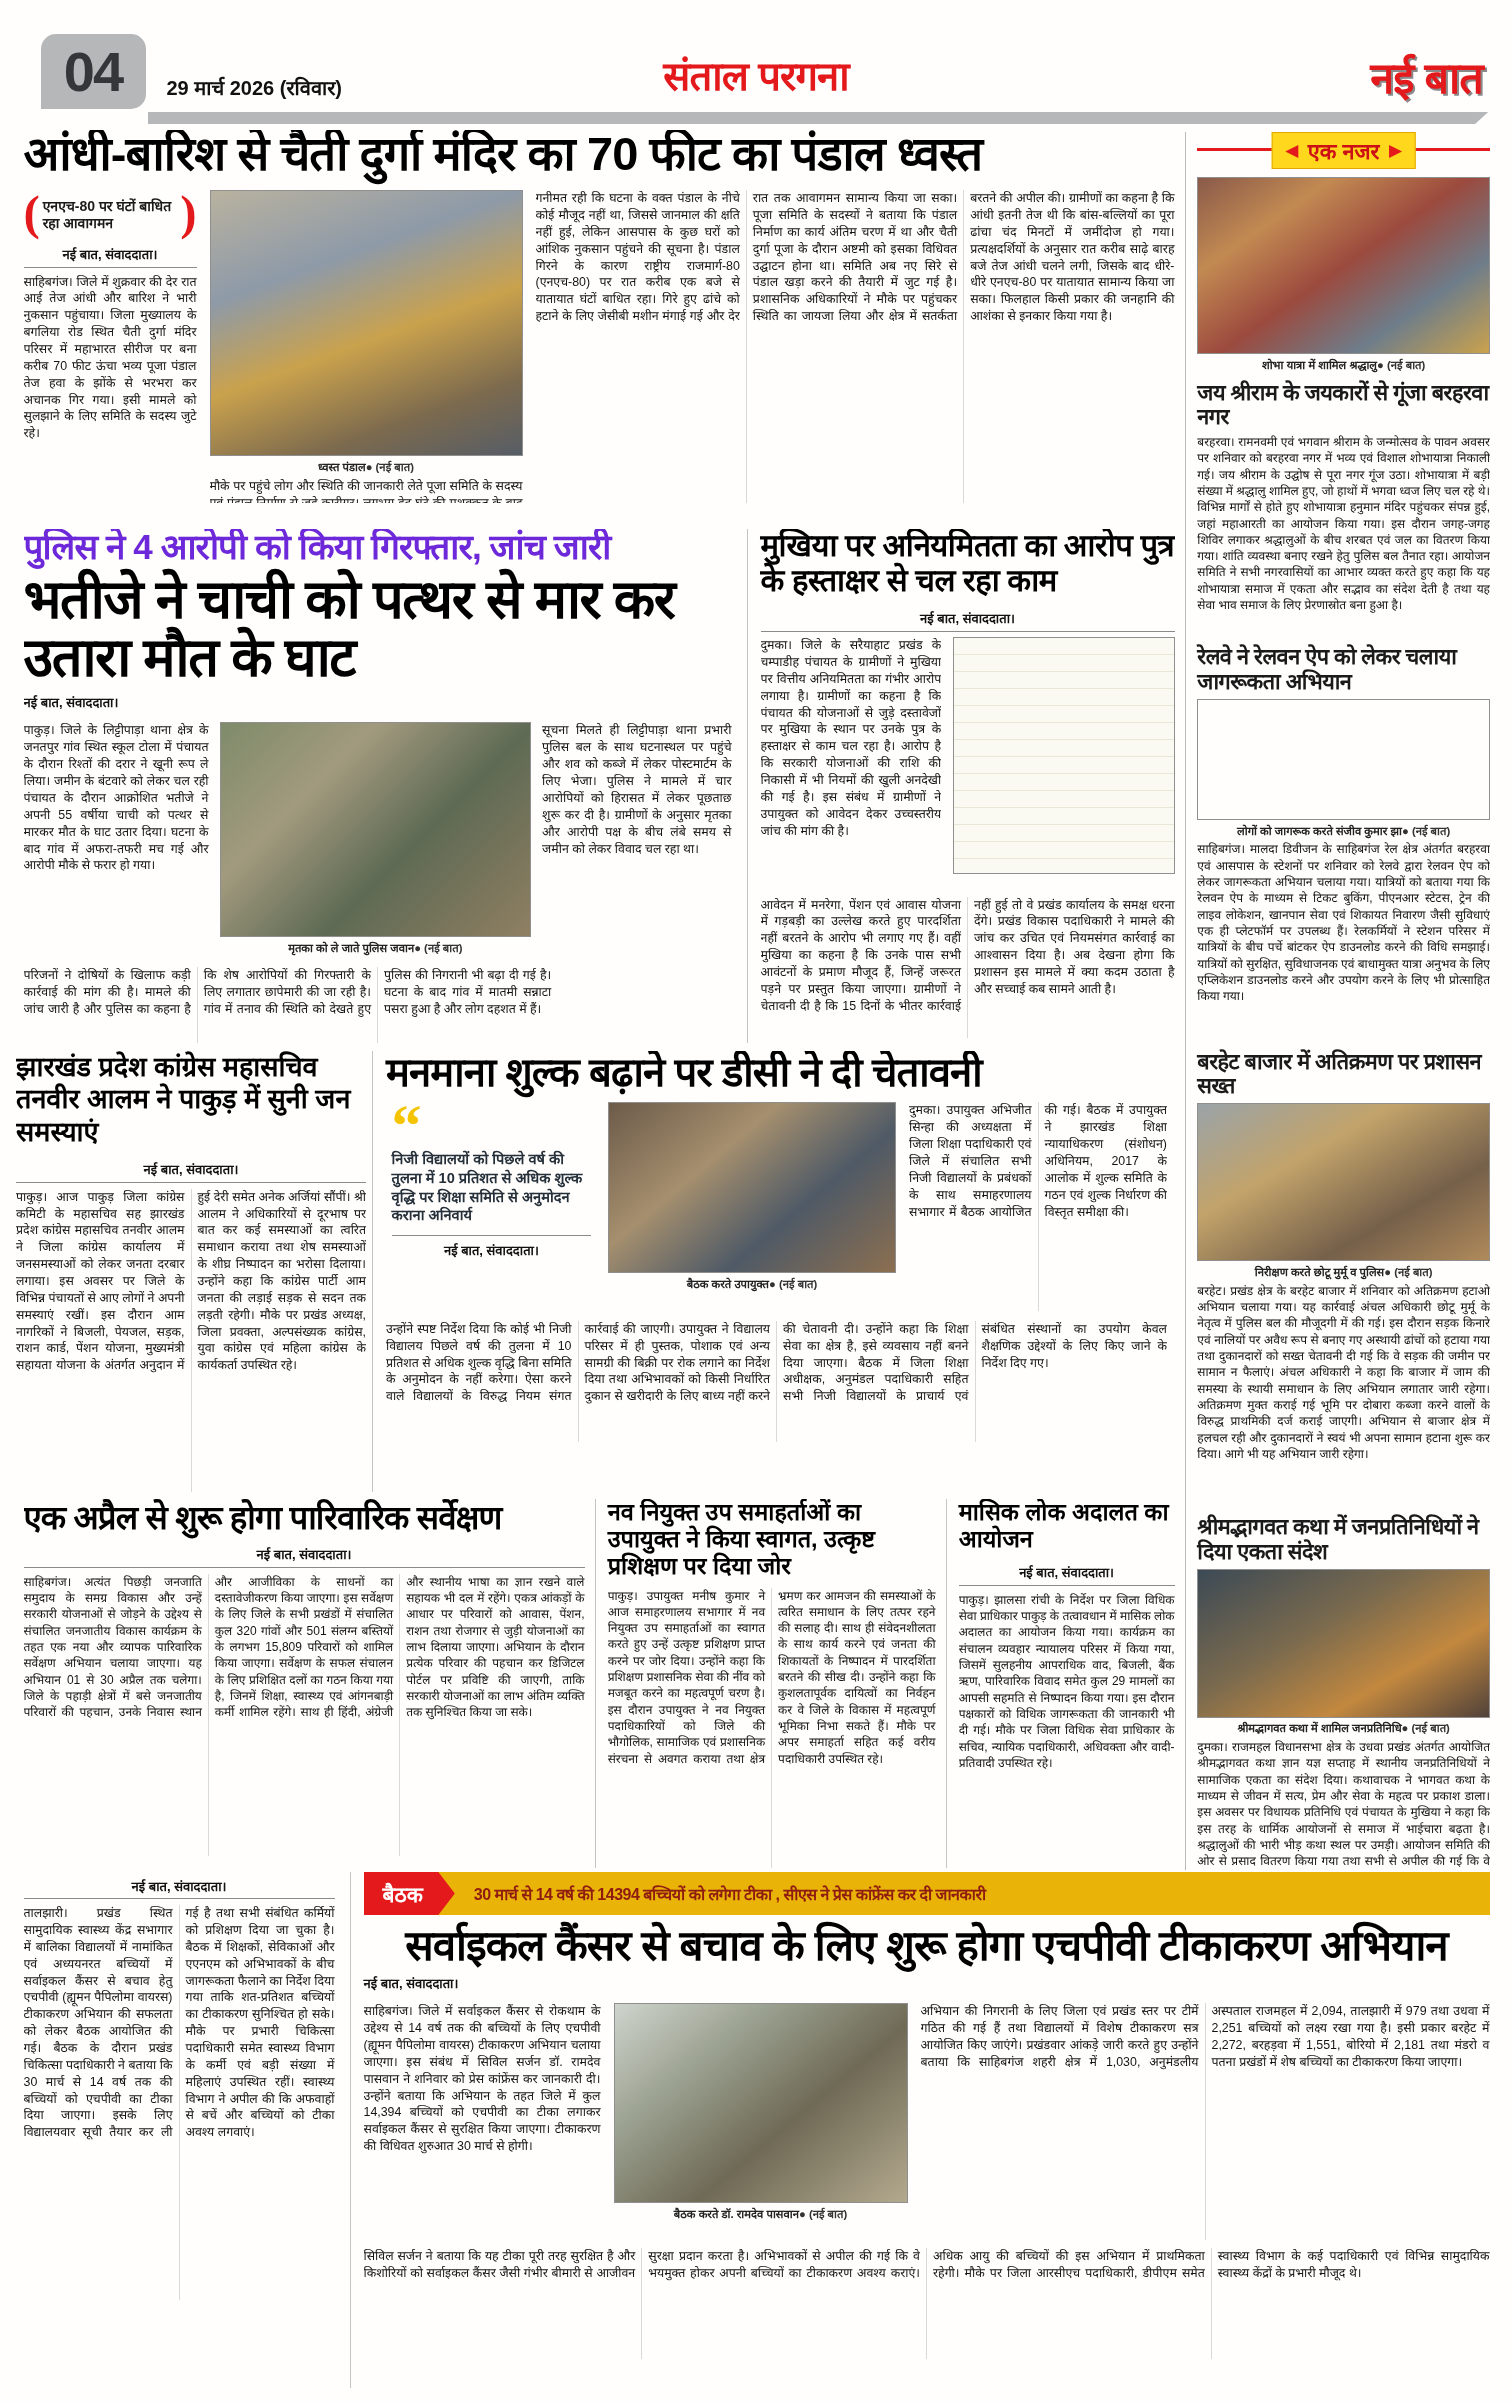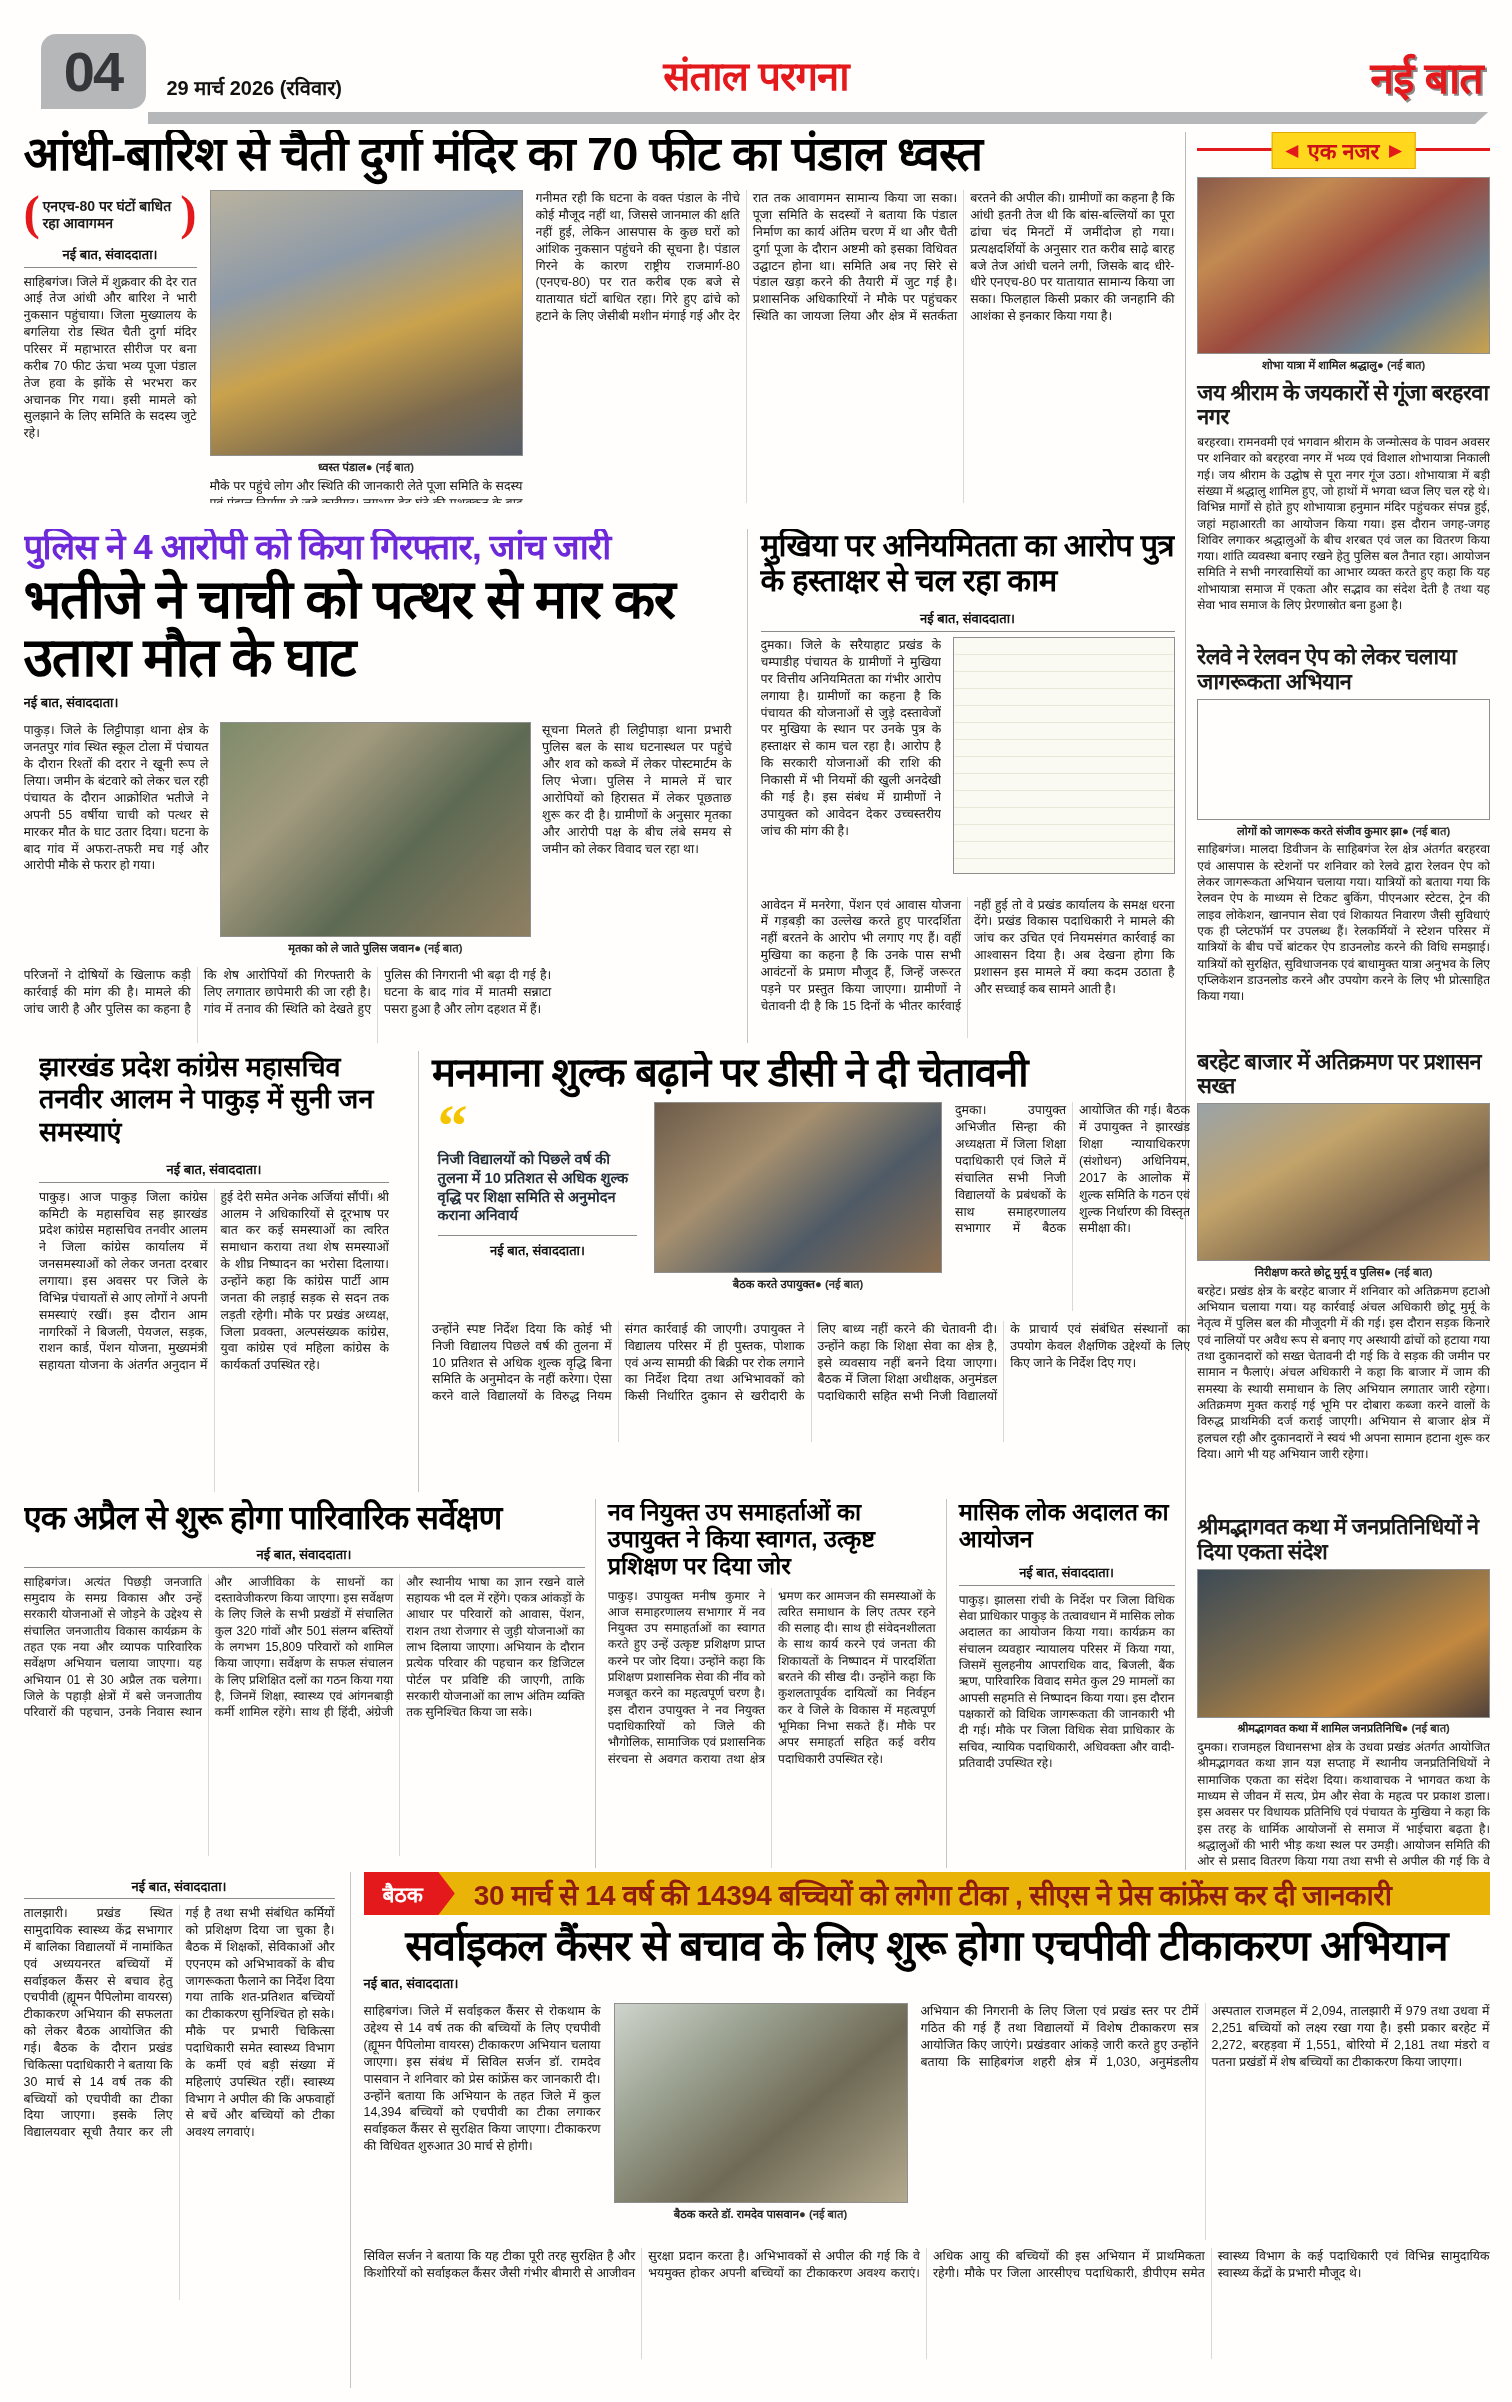--- a/index.html
+++ b/index.html
@@ -66,22 +66,22 @@
   .mukhiya{border-left:0.9px solid #c4c4c4;padding-left:13px;}
   .kicker{color:#6d28d9;font-size:35px;font-weight:bold;letter-spacing:-0.9px;line-height:1.05;}
   .murder h2{font-size:54px;line-height:1.06;letter-spacing:-1.4px;margin:5.6px 0 5.6px;}
   .murder .byline{width:179px;text-align:left;border-bottom:none;padding:1.9px 0 5.6px;}
   .murder-grid{display:grid;grid-template-columns:185px 311px 1fr;column-gap:11.3px;height:237px;overflow:hidden;}
   .murder-bottom{margin-top:7.5px;height:90px;}
   .mukhiya h2{font-size:31px;line-height:1.12;letter-spacing:-0.5px;margin-bottom:5.6px;}
   .muk-grid{display:grid;grid-template-columns:1fr 222px;column-gap:11.3px;height:252px;overflow:hidden;margin-top:3.8px;}
   .muk-bottom{margin-top:7.5px;height:141px;}
   
-  .band3{position:absolute;top:1051px;left:39px;width:1151px;height:441px;display:grid;
-    grid-template-columns:350px 1fr;column-gap:29px;overflow:hidden;}
+  .band3{position:absolute;top:1051px;left:16px;width:1151px;height:441px;display:grid;
+    grid-template-columns:350px 1fr;column-gap:6px;overflow:hidden;}
   .congress h2{font-size:27px;line-height:1.2;margin-bottom:7.5px;}
   .fee{border-left:0.9px solid #c4c4c4;padding-left:13px;}
   .fee h2{font-size:40px;line-height:1.05;letter-spacing:-0.9px;margin-bottom:9.4px;}
   .fee-grid{display:grid;grid-template-columns:209px 288px 1fr;column-gap:13px;height:209px;overflow:hidden;}
   .quotebox{position:relative;padding:5.6px 3.8px 0 5.6px;}
   .quotebox .qmark{color:#f5c400;font-size:60px;font-weight:bold;line-height:0.6;display:block;
     font-family:"Liberation Serif","DejaVu Serif",serif;}
   .quotebox .qtext{font-size:14.6px;font-weight:bold;line-height:1.3;color:#26303a;display:block;margin-top:5.6px;}
   .fee-bottom{margin-top:9.4px;height:121px;}
   
@@ -96,21 +96,21 @@
   .b4 .bodytext{font-size:12px;}
   
   .band5{position:absolute;top:1872px;left:23.5px;width:1466px;height:516px;display:grid;
     grid-template-columns:311px 1fr;column-gap:15px;overflow:hidden;}
   .hpv h3{font-size:29px;line-height:1.15;letter-spacing:-0.5px;margin:9.4px 0 7.5px;}
   .cerv{border-left:0.9px solid #c4c4c4;padding-left:13px;overflow:hidden;}
   .banner{background:#eab308;height:43px;display:flex;align-items:center;overflow:hidden;}
   .banner .tag{background:#e3191c;color:#fff;font-weight:bold;font-size:21px;height:100%;
     display:flex;align-items:center;padding:0 32px 0 19px;margin-right:19px;
     clip-path:polygon(0 0,82% 0,100% 50%,82% 100%,0 100%);}
-  .banner .btext{color:#8f1c10;font-weight:bold;font-size:28px;letter-spacing:-0.5px;}
+  .banner .btext{color:#8f1c10;font-weight:bold;font-size:16px;letter-spacing:-0.5px;}
   .cerv h2{font-size:42px;line-height:1.05;letter-spacing:-0.9px;margin:9.4px 0 5.6px;text-align:center;}
   .cerv .byline{width:188px;text-align:left;border-bottom:none;padding:0 0 5.6px;}
   .cerv-grid{display:grid;grid-template-columns:237px 294px 1fr;column-gap:13px;height:237px;overflow:hidden;}
   .cerv-bottom{margin-top:7.5px;height:111px;}
 </style>
 </head>
 <body>
 
 <div class="page">
 

